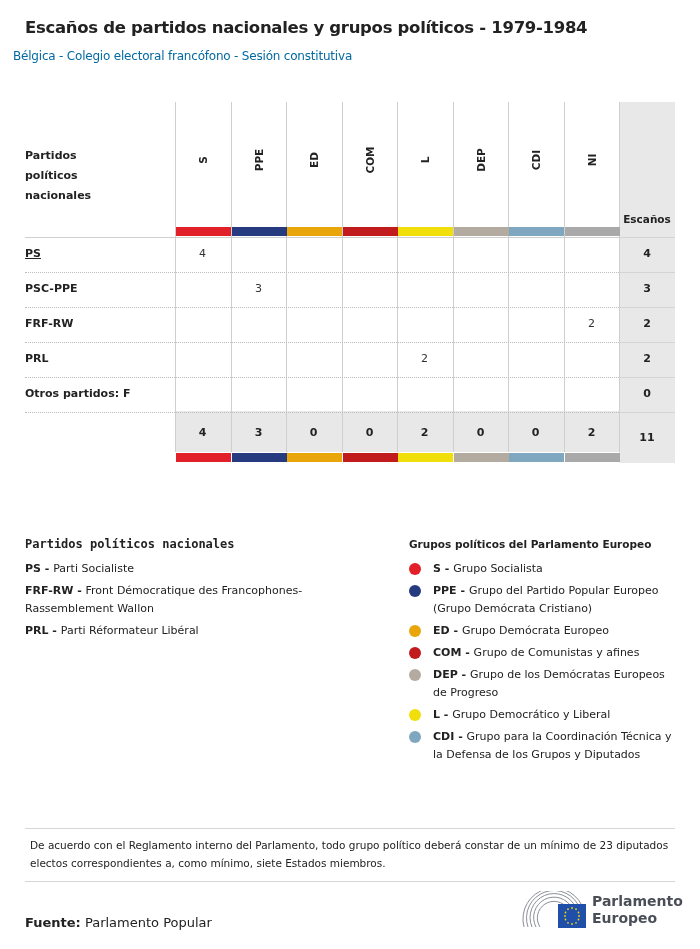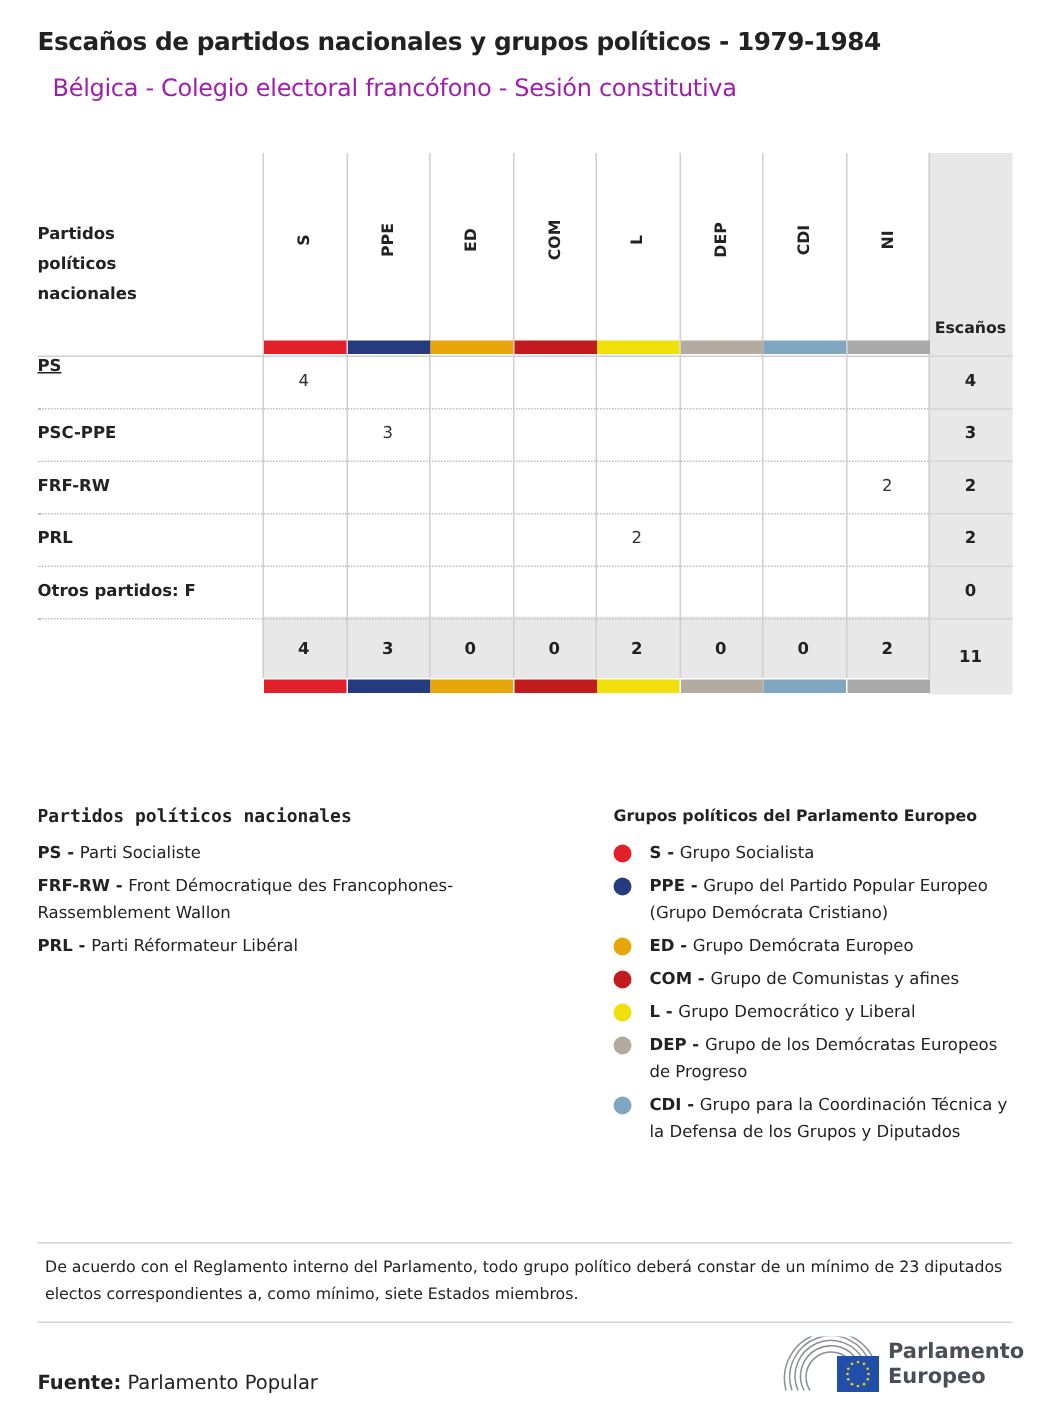--- a/index.html
+++ b/index.html
@@ -1,20 +1,20 @@
 <!DOCTYPE html>
 <html><head>
 <meta charset="utf-8">
 <style>
   html, body { margin:0; padding:0; background:#ffffff; }
   body { width:700px; height:949px; position:relative; overflow:hidden;
          font-family:"DejaVu Sans", "Liberation Sans", sans-serif; color:#1a1a1a; }
   .title { position:absolute; left:25px; top:18px; font-size:16.5px; font-weight:bold;
            letter-spacing:-0.3px; color:#222; }
-  .subtitle { position:absolute; left:35px; top:49px; font-size:16px; color:#a21caf; letter-spacing:-0.2px; }
+  .subtitle { position:absolute; left:13px; top:49px; font-size:12px; color:#0369a1; letter-spacing:-0.2px; }
   .hdr-label { position:absolute; left:25px; top:146px; width:60px; font-size:11px; font-weight:bold;
                line-height:20px; color:#222; }
   .vline { position:absolute; width:1px; background:#cfcfcf; }
   .col-head { position:absolute; top:102px; height:124px; width:55px; }
   .col-head span { position:absolute; left:50%; top:58px; transform:translate(-50%,-50%) rotate(-90deg);
                    font-size:10.5px; font-weight:bold; color:#222; white-space:nowrap; }
   .bar { position:absolute; height:9px; }
   .esc-col { position:absolute; left:619px; top:102px; width:56px; height:361px; background:#e8e8e8; }
   .esc-head { position:absolute; left:619px; top:213px; width:56px; text-align:center; font-size:10.5px;
               font-weight:bold; color:#222; }
@@ -111,21 +111,21 @@
     <div class="row-line" style="top: 272px;"></div>
     <div class="esc-line" style="top: 272px;"></div>
     <div class="row-line" style="top: 307px;"></div>
     <div class="esc-line" style="top: 307px;"></div>
     <div class="row-line" style="top: 342px;"></div>
     <div class="esc-line" style="top: 342px;"></div>
     <div class="row-line" style="top: 377px;"></div>
     <div class="esc-line" style="top: 377px;"></div>
     <div class="row-line" style="top: 412px;"></div>
     <div class="esc-line" style="top: 412px;"></div>
-    <div class="row-label" style="top: 237px; text-decoration: underline;">PS</div>
+    <div class="row-label" style="top: 247px; text-decoration: underline;">PS</div>
     <div class="cell" style="left: 175px; top: 247px;">4</div>
     <div class="esc-val" style="top: 247px;">4</div>
     <div class="row-label" style="top: 282px;">PSC-PPE</div>
     <div class="cell" style="left: 231px; top: 282px;">3</div>
     <div class="esc-val" style="top: 282px;">3</div>
     <div class="row-label" style="top: 317px;">FRF-RW</div>
     <div class="cell" style="left: 564px; top: 317px;">2</div>
     <div class="esc-val" style="top: 317px;">2</div>
     <div class="row-label" style="top: 352px;">PRL</div>
     <div class="cell" style="left: 397px; top: 352px;">2</div>
@@ -152,22 +152,22 @@
     </div>
 </div>
 
 <div>
   <div class="leg-right-title">Grupos políticos del Parlamento Europeo</div>
   <div class="leg-right" id="leg-right">
       <div class="item"><span class="dot" style="background: rgb(226, 32, 42);"></span><b>S - </b><span>Grupo Socialista</span></div>
       <div class="item"><span class="dot" style="background: rgb(38, 58, 128);"></span><b>PPE - </b><span>Grupo del Partido Popular Europeo (Grupo Demócrata Cristiano)</span></div>
       <div class="item"><span class="dot" style="background: rgb(232, 166, 10);"></span><b>ED - </b><span>Grupo Demócrata Europeo</span></div>
       <div class="item"><span class="dot" style="background: rgb(194, 27, 30);"></span><b>COM - </b><span>Grupo de Comunistas y afines</span></div>
+      <div class="item"><span class="dot" style="background: rgb(179, 171, 160);"></span><b>DEP - </b><span>Grupo de los Demócratas Europeos de Progreso</span></div>
       <div class="item"><span class="dot" style="background: rgb(240, 223, 10);"></span><b>L - </b><span>Grupo Democrático y Liberal</span></div>
-      <div class="item"><span class="dot" style="background: rgb(179, 171, 160);"></span><b>DEP - </b><span>Grupo de los Demócratas Europeos de Progreso</span></div>
       <div class="item"><span class="dot" style="background: rgb(127, 167, 192);"></span><b>CDI - </b><span>Grupo para la Coordinación Técnica y la Defensa de los Grupos y Diputados</span></div>
     </div>
 </div>
 
 <div class="hr" style="top:828px"></div>
 <div class="note">De acuerdo con el Reglamento interno del Parlamento, todo grupo político deberá constar de un mínimo de 23 diputados electos correspondientes a, como mínimo, siete Estados miembros.</div>
 <div class="hr" style="top:881px"></div>
 
 <div class="source">
   <b>Fuente:</b>

